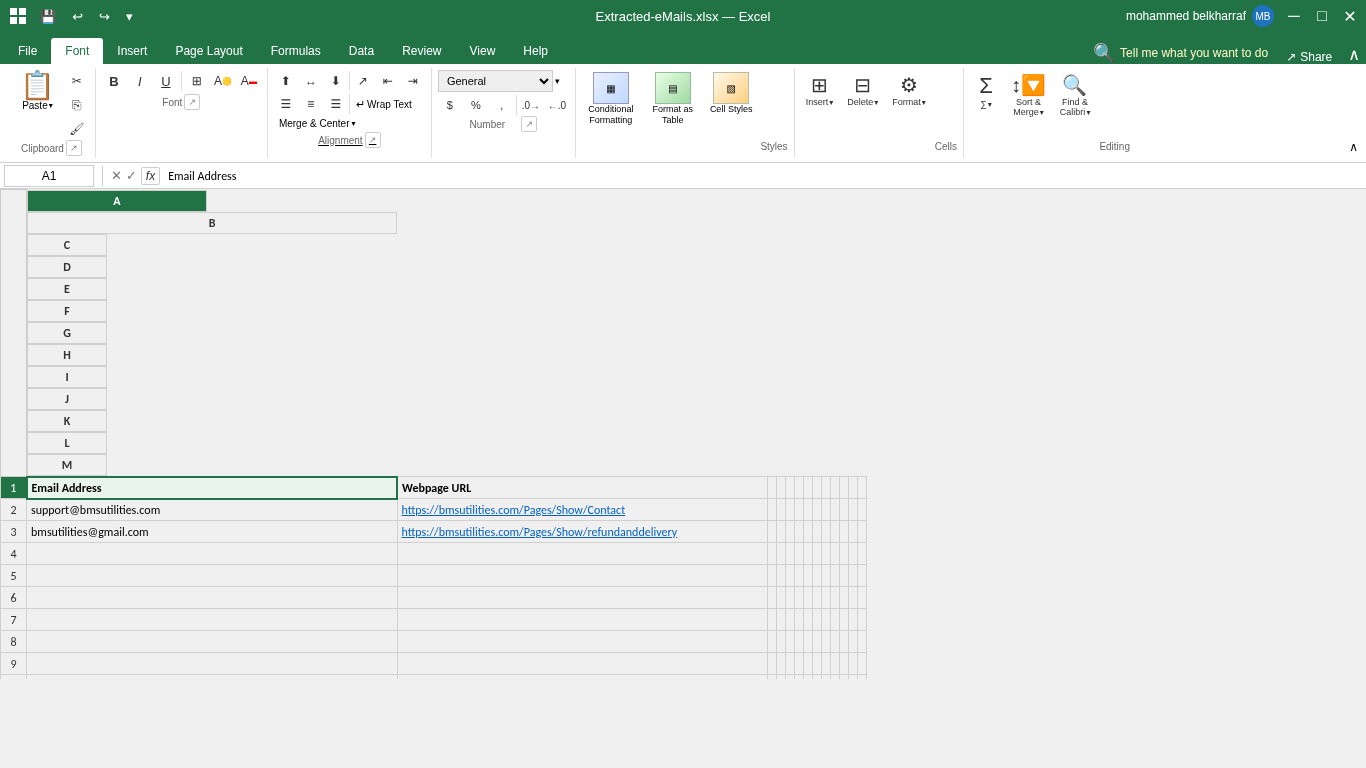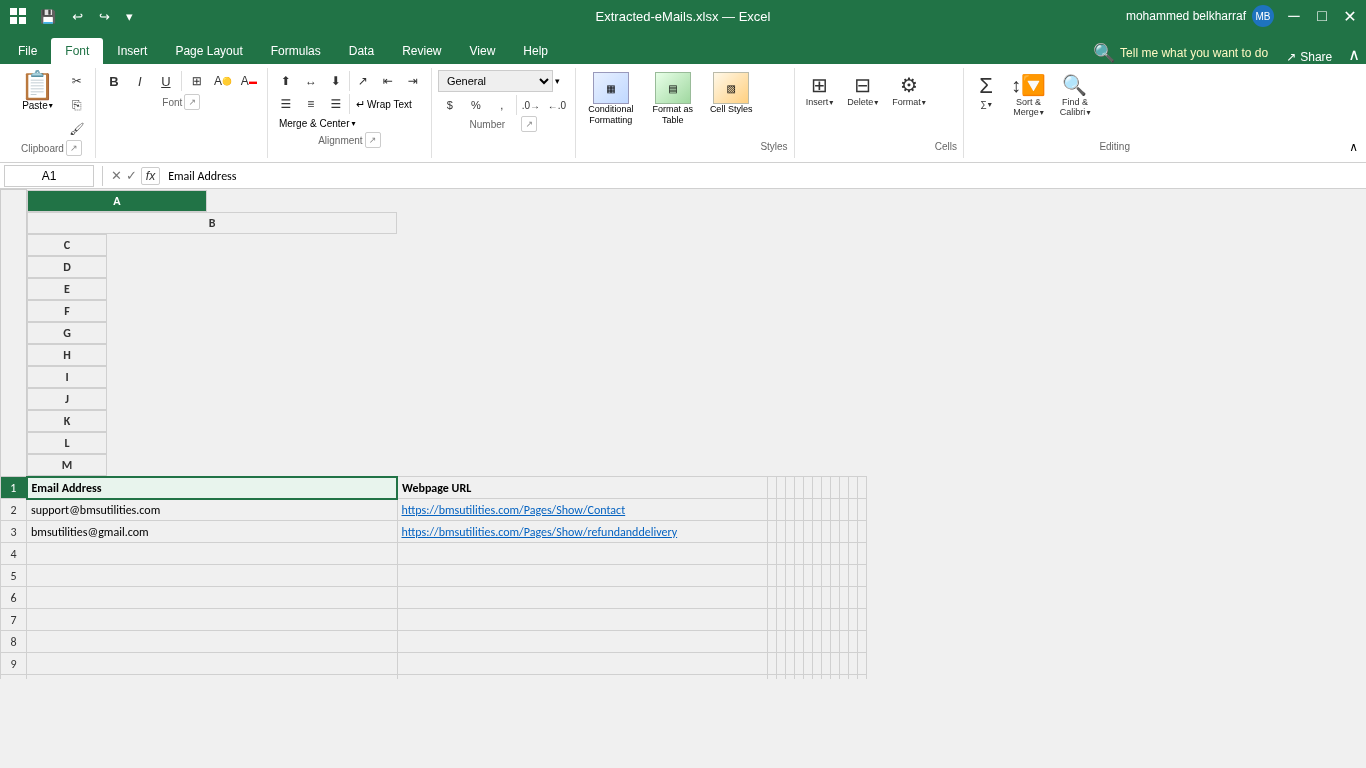--- a/index.html
+++ b/index.html
@@ -213,21 +213,21 @@
           <span style="font-size:11px;">↵</span>
           <span style="font-size:10px;">Wrap Text</span>
         </div>
       </div>
       <div class="align-row">
         <div class="merge-btn">
           <span style="font-size:10px;">Merge &amp; Center</span>
           <span style="font-size:8px;">▾</span>
         </div>
       </div>
-      <div style="display:flex;align-items:center;gap:2px;width:100%;justify-content:center;">
+      <div style="display:flex;align-items:center;gap:2px;width:100%;justify-content:center;text-decoration:underline;">
         <span style="font-size:10px;color:#666;">Alignment</span>
         <div class="expand-btn">↗</div>
       </div>
     </div>
 
     <div class="number-group">
       <div class="number-row1">
         <select class="format-select">
           <option>General</option>
         </select>

